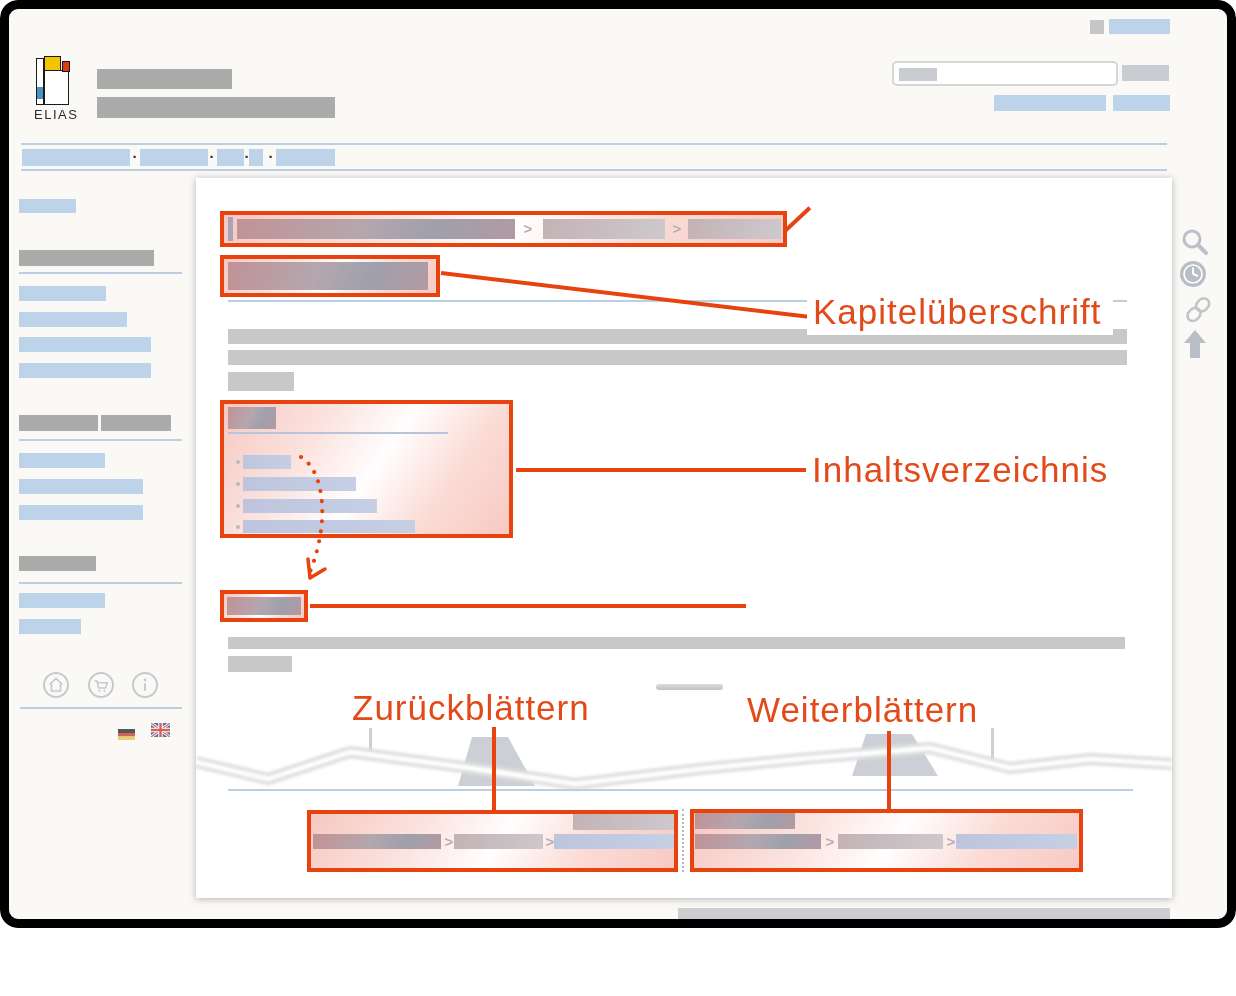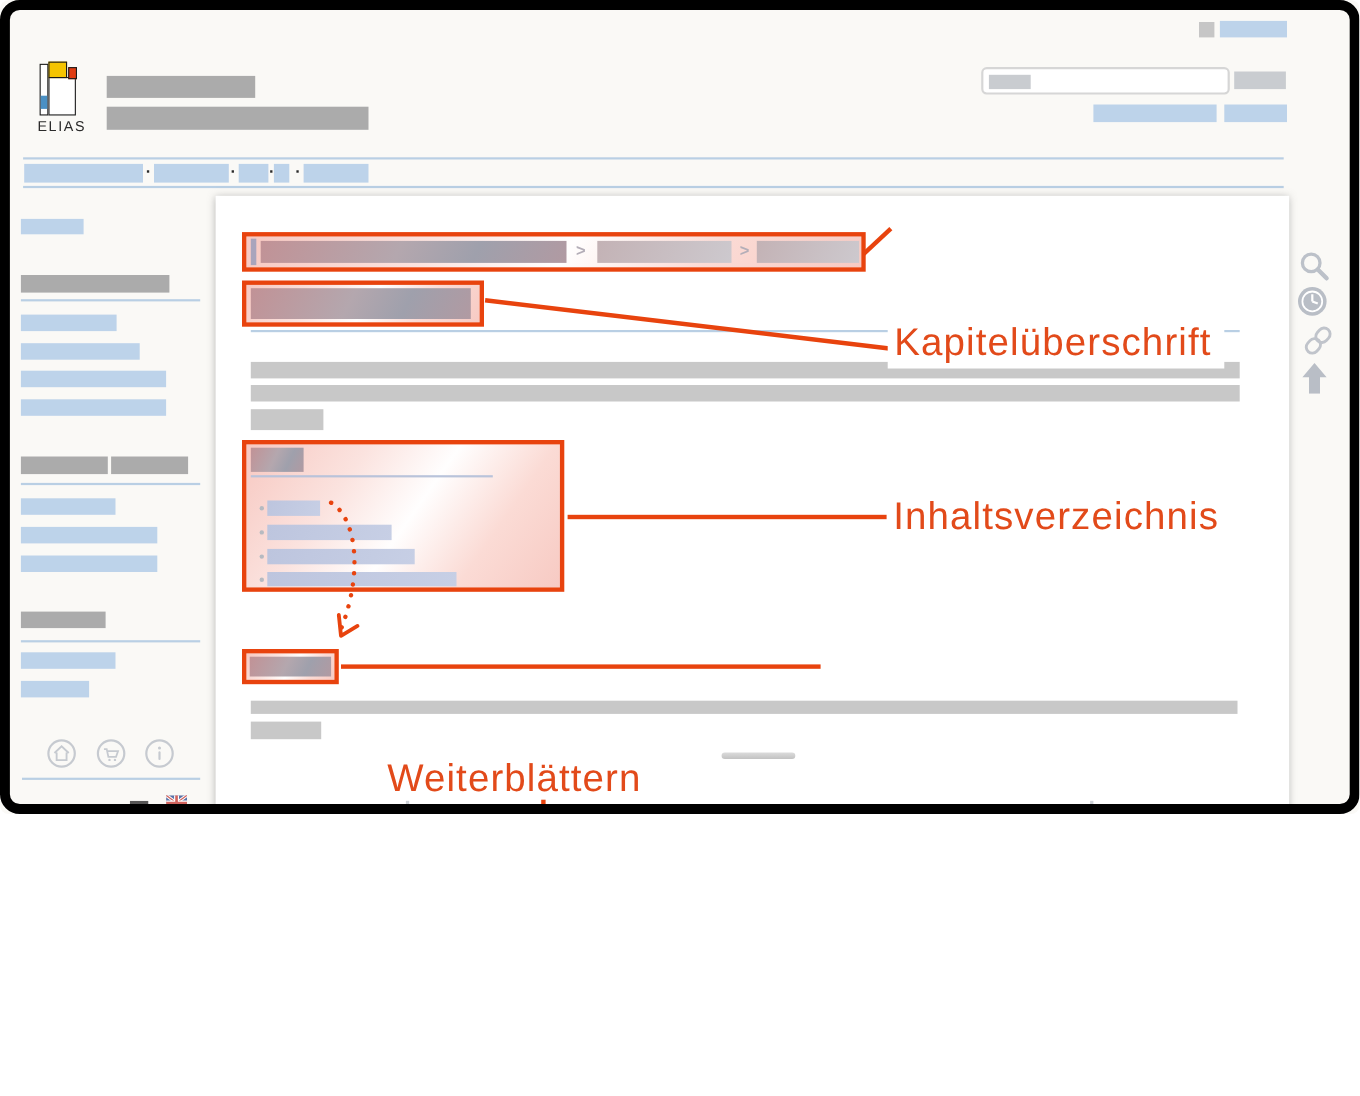--- a/index.html
+++ b/index.html
@@ -1,16 +1,16 @@
 <!DOCTYPE html>
 <html><head>
 <meta charset="utf-8">
 <style>
   html,body{margin:0;padding:0;background:#fff;}
-  .page{position:relative;width:1236px;height:740px;background:#faf9f6;border-radius:8px;overflow:hidden;font-family:"Liberation Sans",sans-serif;text-decoration:underline;}
+  .page{position:relative;width:1236px;height:928px;background:#faf9f6;border-radius:18px;overflow:hidden;font-family:"Liberation Sans",sans-serif;text-decoration:underline;}
   .frame{position:absolute;inset:0;border:9px solid #000;border-radius:18px;pointer-events:none;z-index:60;}
   .abs{position:absolute;}
   .blue{background:#bdd3ea;}
   .gray{background:#ababab;}
   .lgray{background:#c8c8c8;}
   .fgray{background:#ccced1;}
   .bline{background:#b9cfe4;}
   .panel{position:absolute;left:196px;top:178px;width:976px;height:720px;background:#fff;box-shadow:0 1px 7px rgba(110,110,110,.5);}
   .hl{position:absolute;border:4px solid #e8430e;box-sizing:border-box;
       background:linear-gradient(125deg,#f7c8c1 0%,#fbe3df 30%,#fffefe 52%,#fbdbd5 75%,#f7cac3 100%);}
@@ -215,21 +215,22 @@
 
   <div class="rline" style="left:785px;top:229px;width:34px;height:4px;transform:rotate(-43deg);transform-origin:0 50%;"></div>
   <div class="rline" style="left:441px;top:271px;width:370px;height:4px;transform:rotate(6.8deg);transform-origin:0 50%;"></div>
   <div class="rline" style="left:516px;top:468px;width:292px;height:4px;"></div>
   <div class="rline" style="left:310px;top:604px;width:436px;height:4px;"></div>
   <div class="rline" style="left:492px;top:727px;width:4px;height:84px;"></div>
   <div class="rline" style="left:887px;top:731px;width:4px;height:79px;"></div>
 
   <div class="ann annbg" style="left:806px;top:447px;">Inhaltsverzeichnis</div>
   <div class="ann annbg" style="left:807px;top:289px;">Kapitelüberschrift</div>
-  <div class="ann" style="left:352px;top:686px;">Weiterblättern</div>
+  <div class="ann" style="left:352px;top:686px;">Zurückblättern</div>
+  <div class="ann" style="left:747px;top:688px;">Weiterblättern</div>
 
   <div class="toolicon" style="left:1181px;top:228px;width:28px;height:28px;">
     <svg width="28" height="28" viewBox="0 0 28 28">
       <circle cx="11" cy="11" r="8" fill="none" stroke="#bcc1c9" stroke-width="3"></circle>
       <line x1="17" y1="17" x2="25" y2="25" stroke="#bcc1c9" stroke-width="4" stroke-linecap="round"></line>
     </svg>
   </div>
   <div class="toolicon" style="left:1179px;top:260px;width:28px;height:28px;">
     <svg width="28" height="28" viewBox="0 0 28 28">
       <circle cx="14" cy="14" r="13" fill="#b9bec6"></circle>

